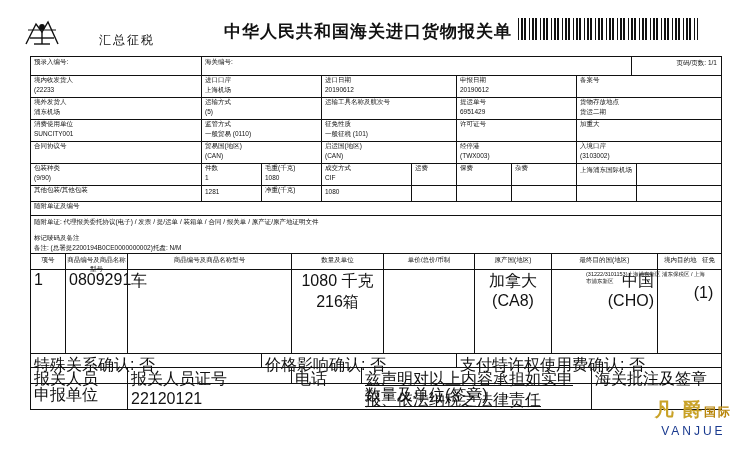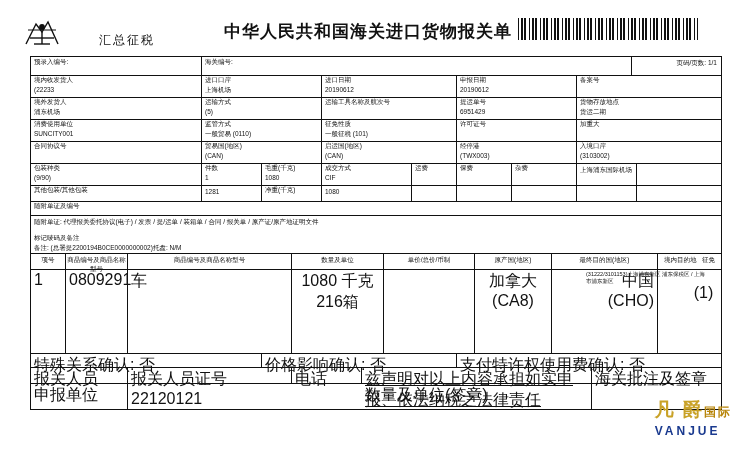--- a/index.html
+++ b/index.html
@@ -31,24 +31,24 @@
   .cell{position:absolute;padding:1px 3px;box-sizing:border-box;}
   .cell .lbl{display:block;}
   .cell .val{display:block;margin-top:2px;}
 
   .pageno{position:absolute;right:4px;top:2px;font-size:6.5px;}
 
   
   .colhdr{font-size:6.5px;text-align:center;padding-top:2px;}
 
   
-  .wm{position:absolute;right:18px;bottom:12px;text-align:left;}
+  .wm{position:absolute;right:18px;bottom:12px;text-align:center;}
   .wm-cn{font-size:19px;font-weight:bold;color:#c9a227;letter-spacing:2px;}
   .wm-cn span.gold{color:#b8860b;}
-  .wm-en{font-size:12px;font-weight:bold;color:#1a3a8f;letter-spacing:3px;margin-top:1px;}
+  .wm-en{font-size:12px;font-weight:normal;color:#1a3a8f;letter-spacing:3px;margin-top:1px;}
 </style>
 </head>
 <body>
 
 <div class="page">
 
   <div class="hdr">
     <div class="logo">
       <svg width="40" height="32" viewBox="0 0 40 32">
         <g stroke="#111" stroke-width="1.4" fill="none">

